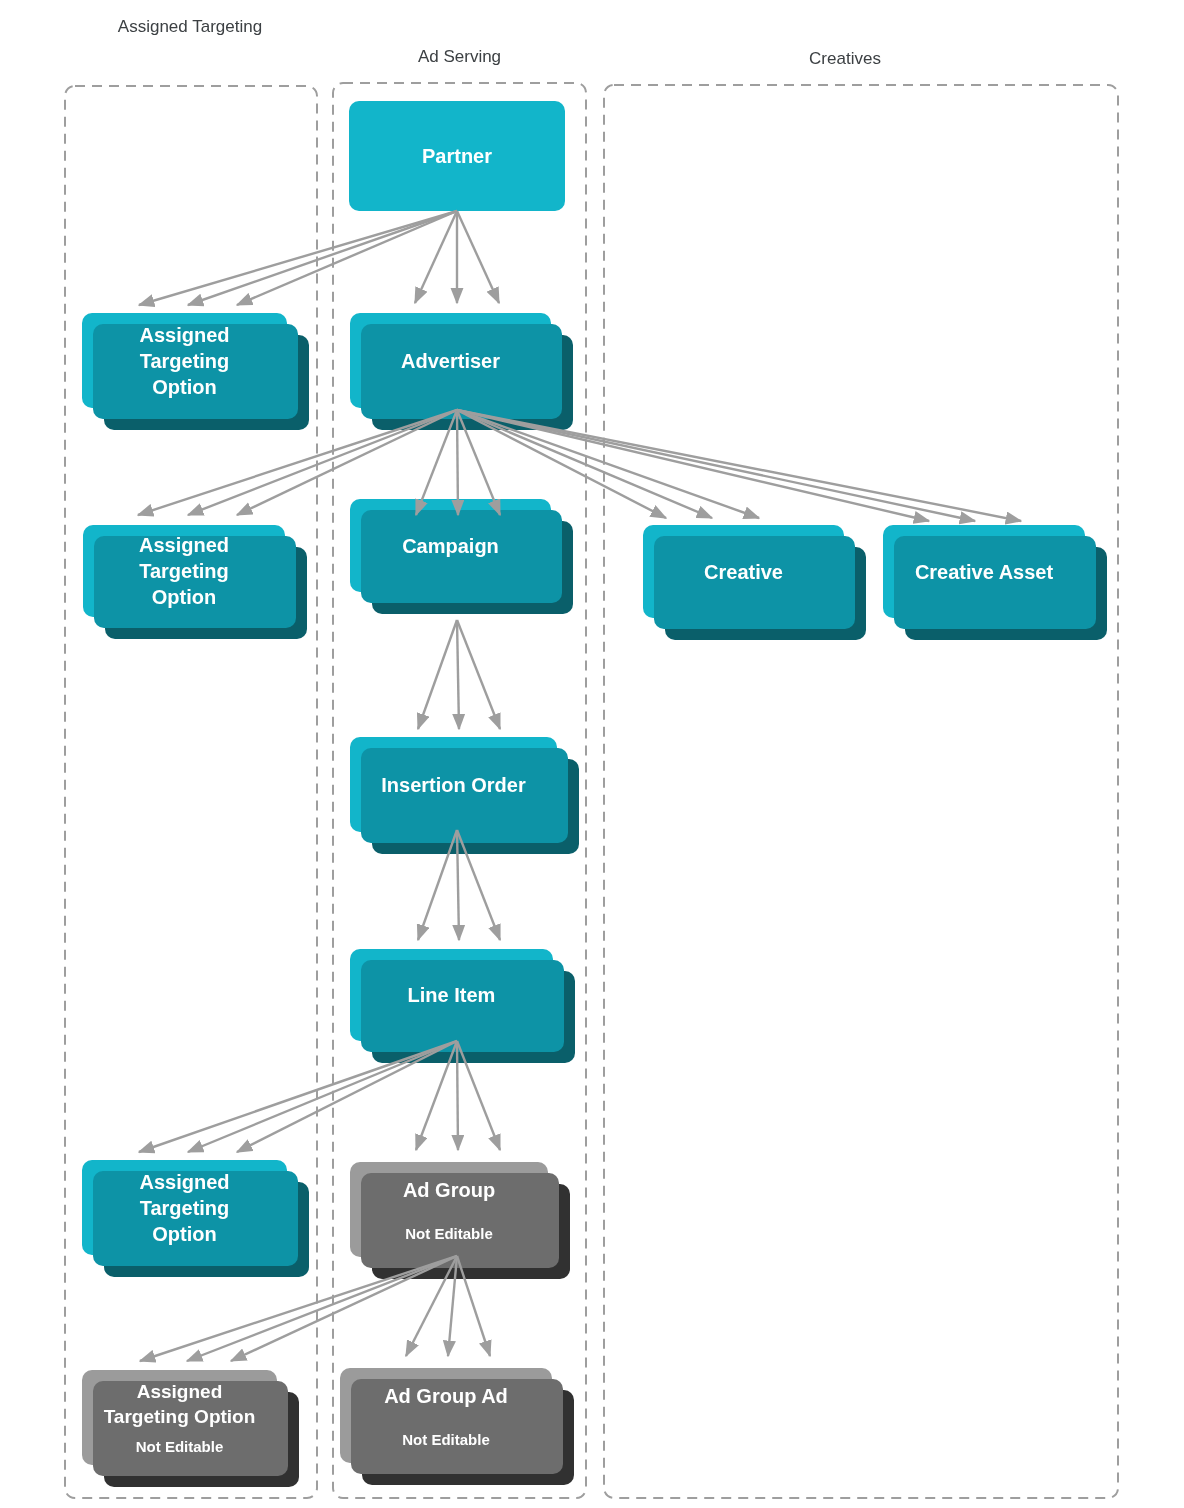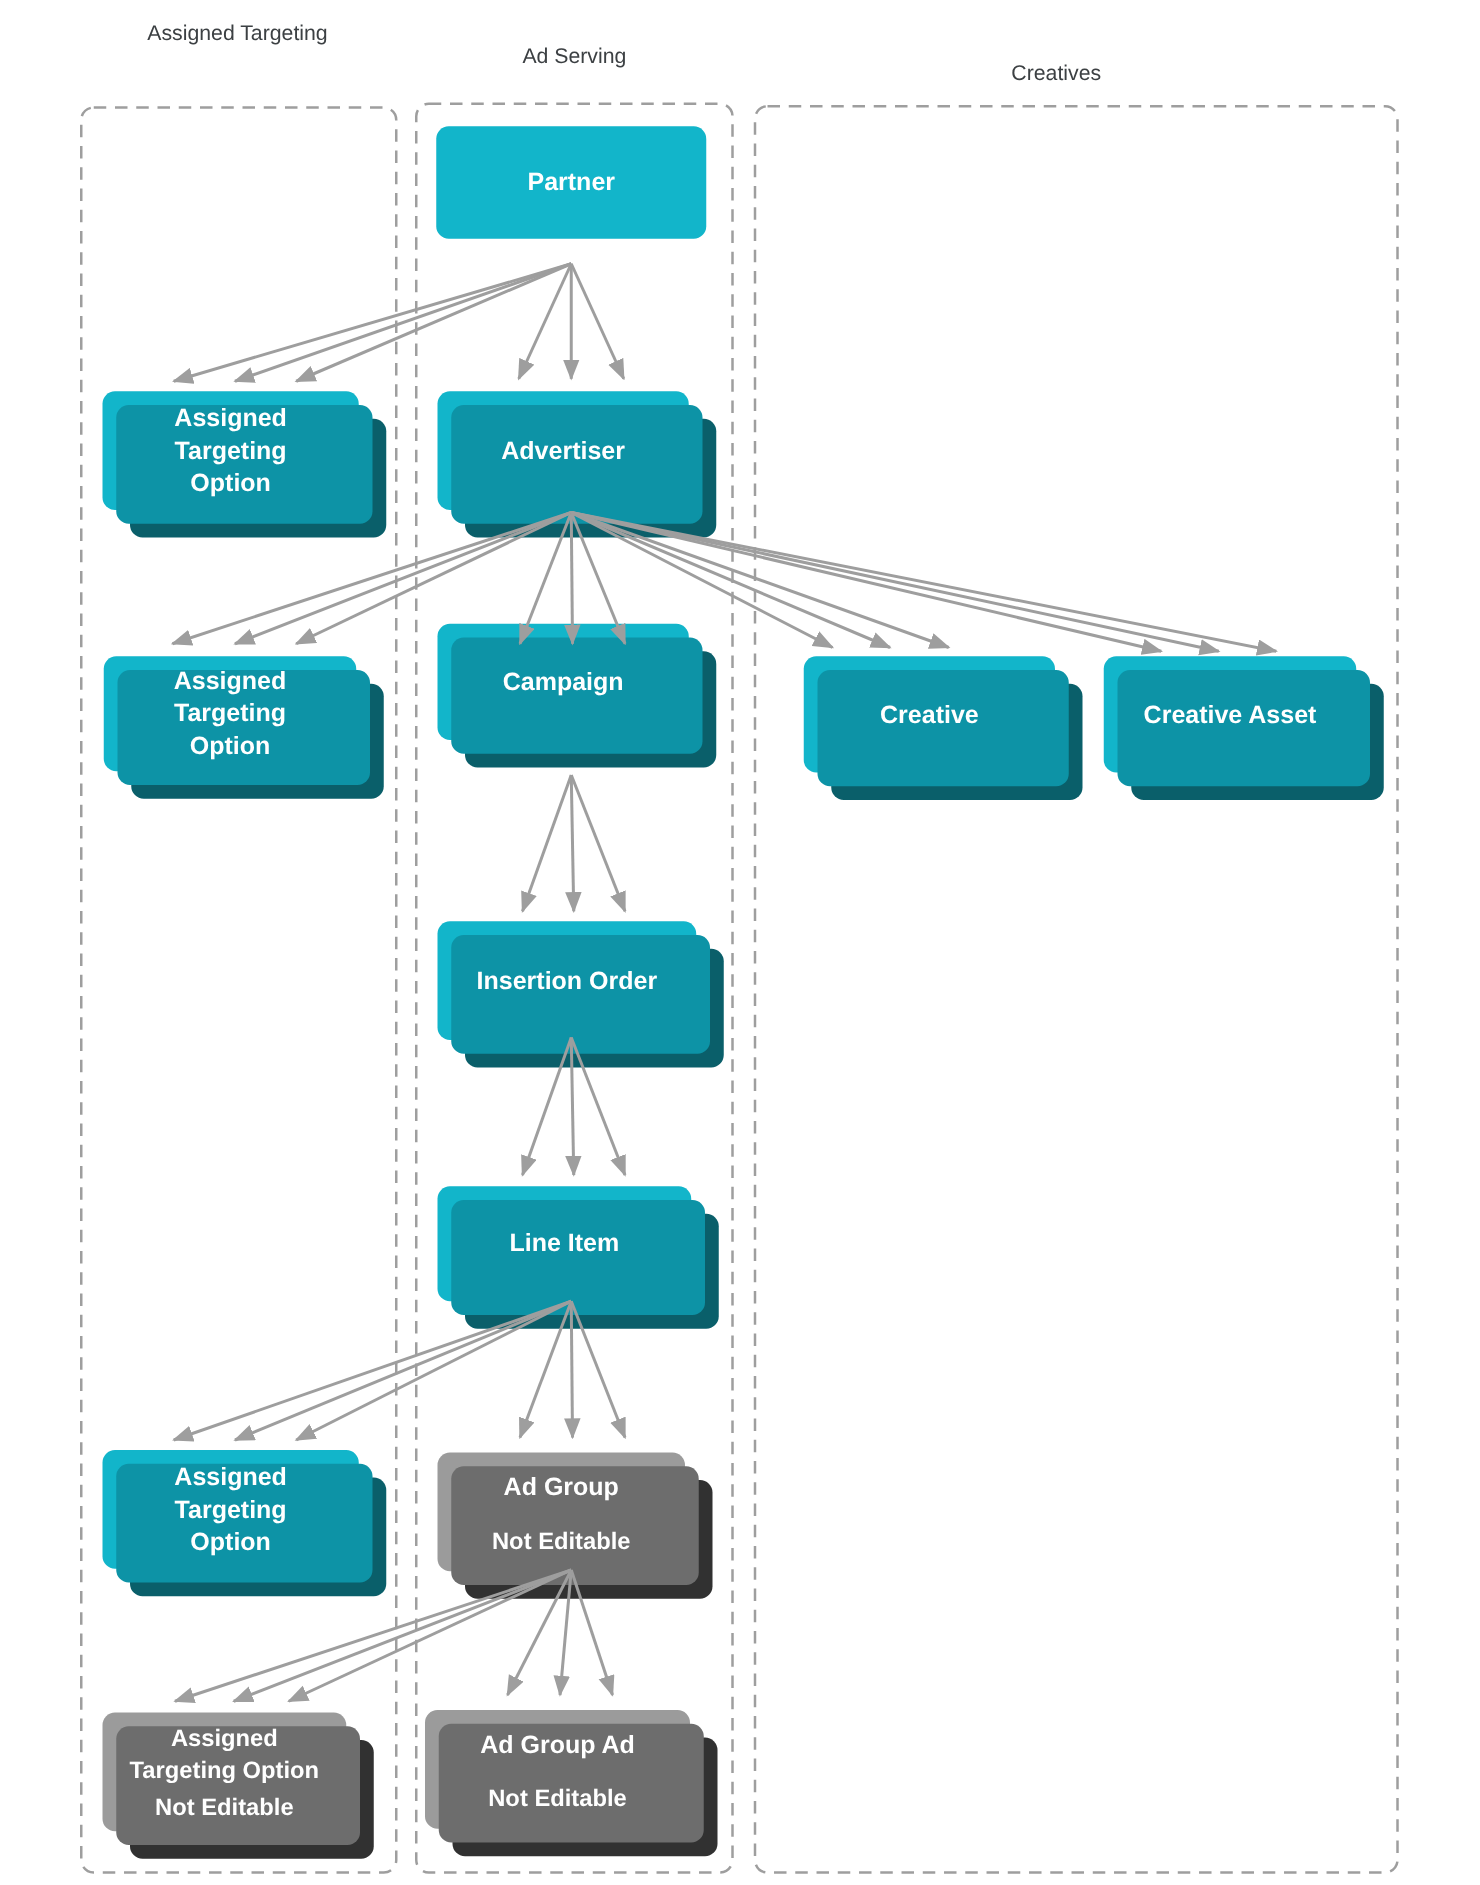--- a/index.html
+++ b/index.html
@@ -17,41 +17,41 @@
   .col-title{
     position:absolute;
     color:var(--heading,#3c4043);
     font-size:17px;
     line-height:34px;
     text-align:center;
     z-index:1;
     font-weight:400;
   }
   #title-assigned{left:100px;top:10px;width:180px;}
-  #title-adserving{left:333px;top:28px;width:253px;}
+  #title-adserving{left:333px;top:40px;width:253px;}
   #title-creatives{left:588px;top:42px;width:514px;}
 
   .node{
     position:absolute;
     border-radius:10px;
     display:flex;flex-direction:column;
     align-items:center;justify-content:center;
     text-align:center;
     z-index:2;
     background:var(--front);
     color:var(--label,#ffffff);
   }
   .node .label{
     font-weight:700;
     font-size:20px;
     line-height:26px;
   }
   .node .sub{
     font-weight:700;
-    font-size:19px;
+    font-size:15px;
     line-height:18px;
   }
   .node.has-sub{gap:22px;}
   .node.has-sub.tight{gap:9px;}
   .stacked::before,.stacked::after{
     content:"";
     position:absolute;
     left:0;top:0;right:0;bottom:0;
     border-radius:10px;
   }
@@ -65,21 +65,21 @@
     background:var(--back);
     z-index:-2;
   }
   .teal{--front:var(--entity-front);--mid:var(--entity-mid);--back:var(--entity-back);}
   .gray{--front:var(--ne-front);--mid:var(--ne-mid);--back:var(--ne-back);}
 
   .narrow .label{max-width:120px;}
   .medium .label{max-width:172px;font-size:19px;line-height:25px;}
 
   
-  #node-partner        {left:349px;top:101px;width:216px;height:90px;}
+  #node-partner        {left:349px;top:101px;width:216px;height:110px;}
   #node-ato-partner    {left:82px; top:313px;width:205px;height:95px;}
   #node-advertiser     {left:350px;top:313px;width:201px;height:95px;}
   #node-ato-advertiser {left:83px; top:525px;width:202px;height:92px;}
   #node-campaign       {left:350px;top:499px;width:201px;height:93px;}
   #node-creative       {left:643px;top:525px;width:201px;height:93px;}
   #node-creative-asset {left:883px;top:525px;width:202px;height:93px;}
   #node-insertion-order{left:350px;top:737px;width:207px;height:95px;}
   #node-line-item      {left:350px;top:949px;width:203px;height:92px;text-align:center;}
   #node-ato-line-item  {left:82px; top:1160px;width:205px;height:95px;}
   #node-ad-group       {left:350px;top:1162px;width:198px;height:95px;}

